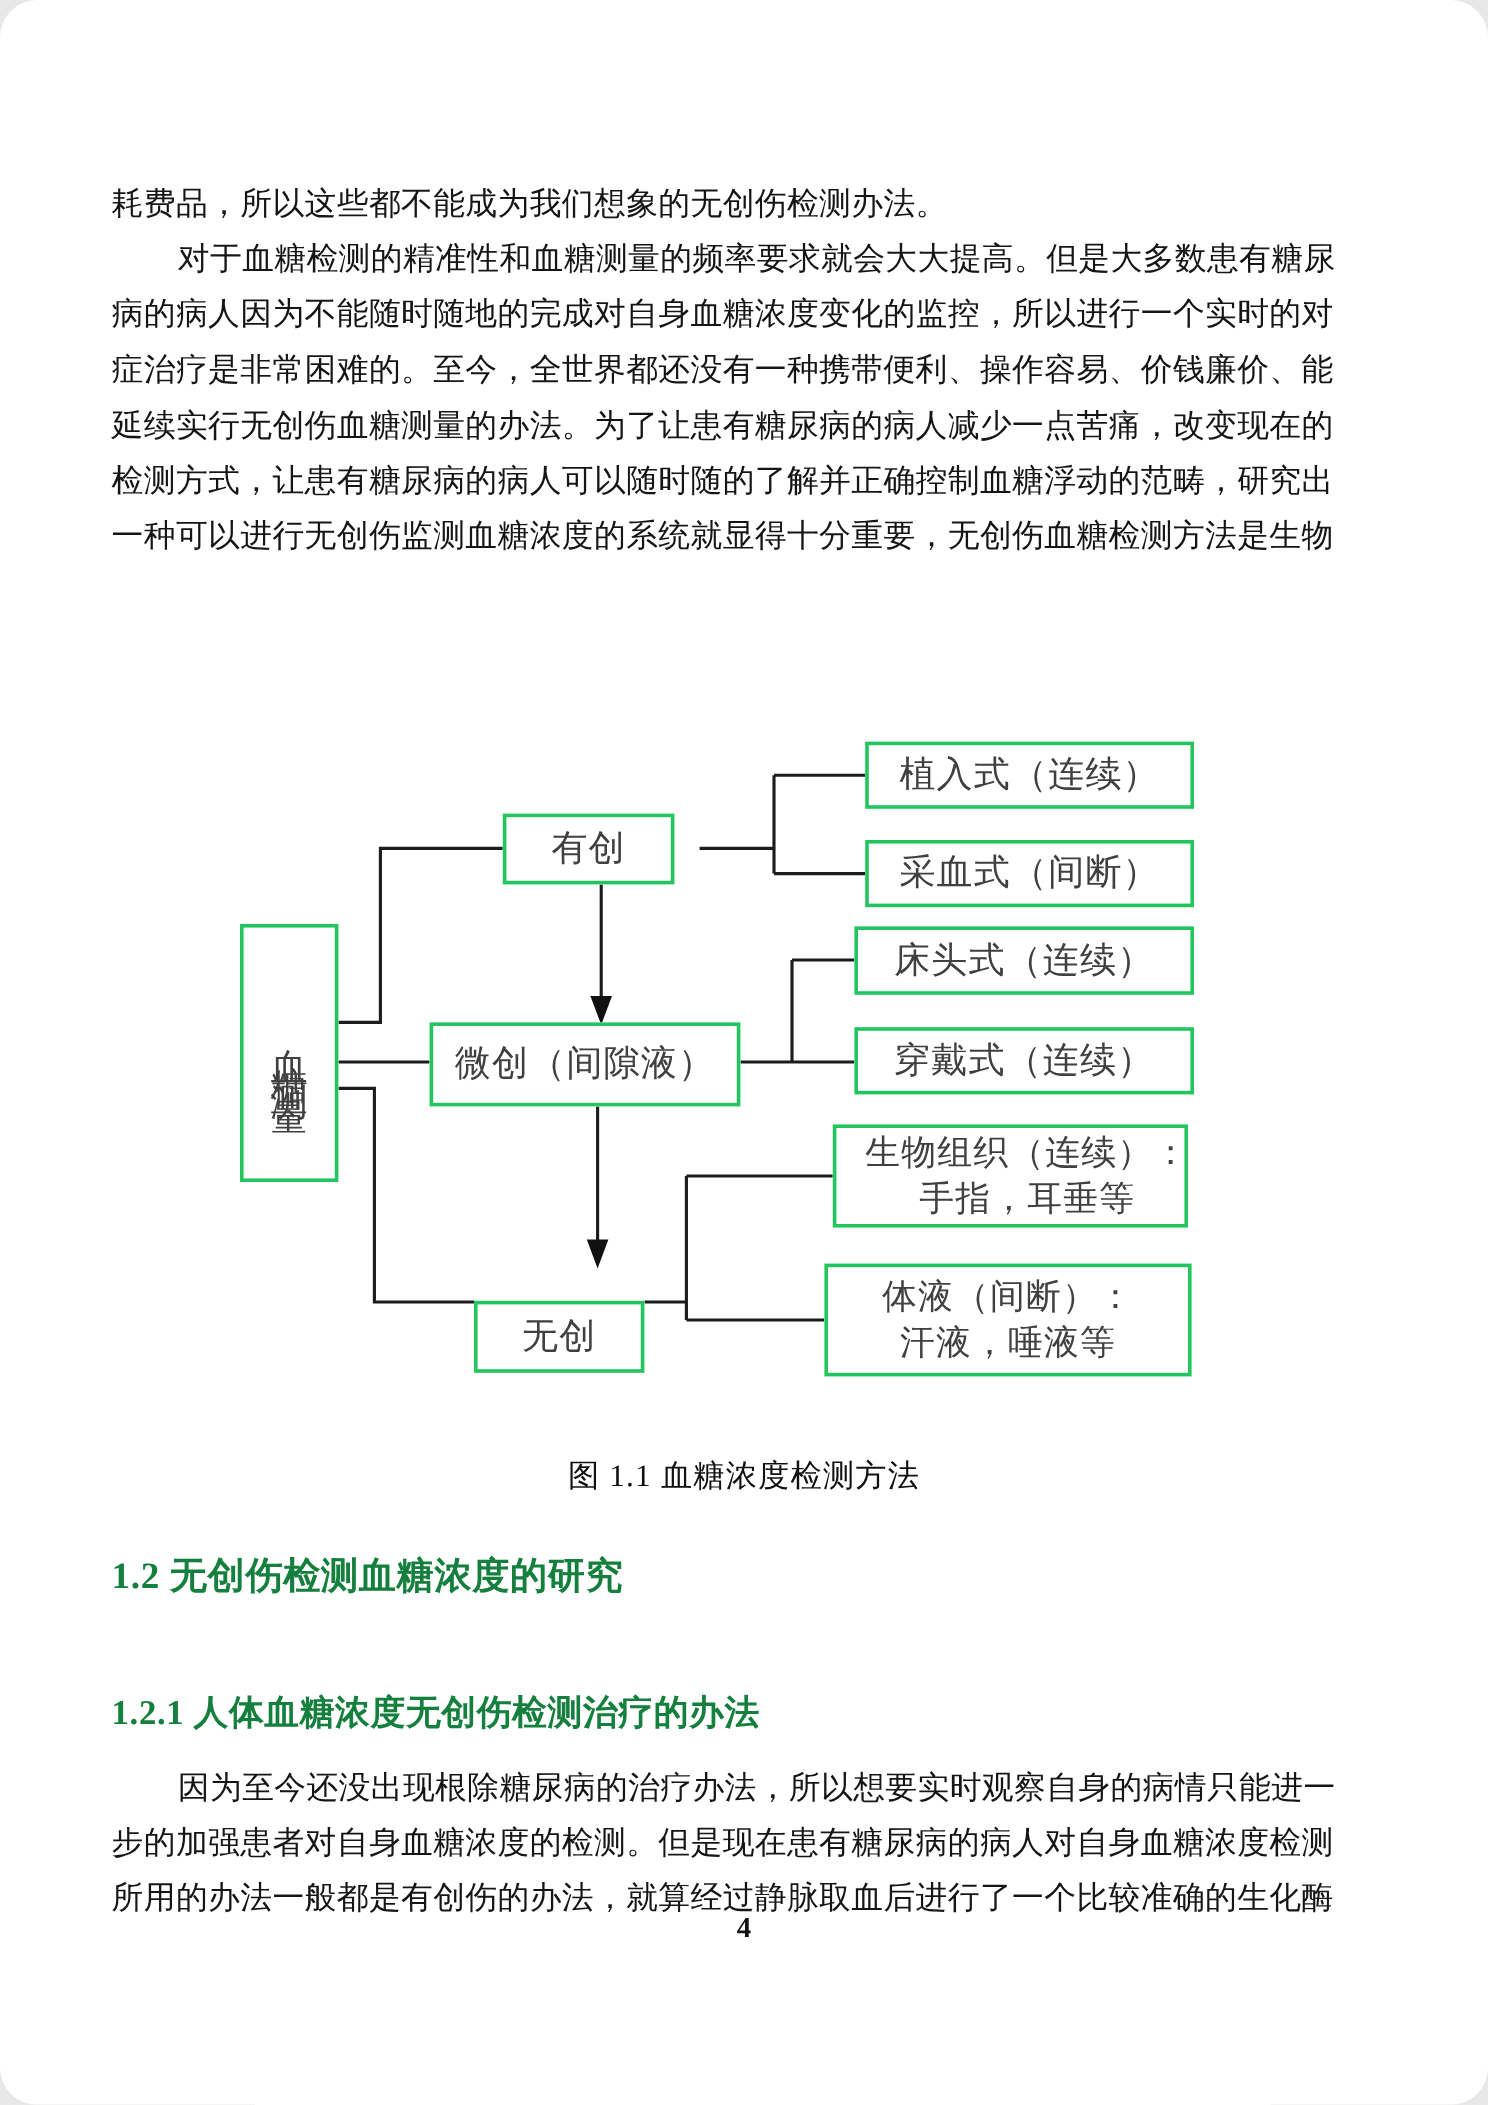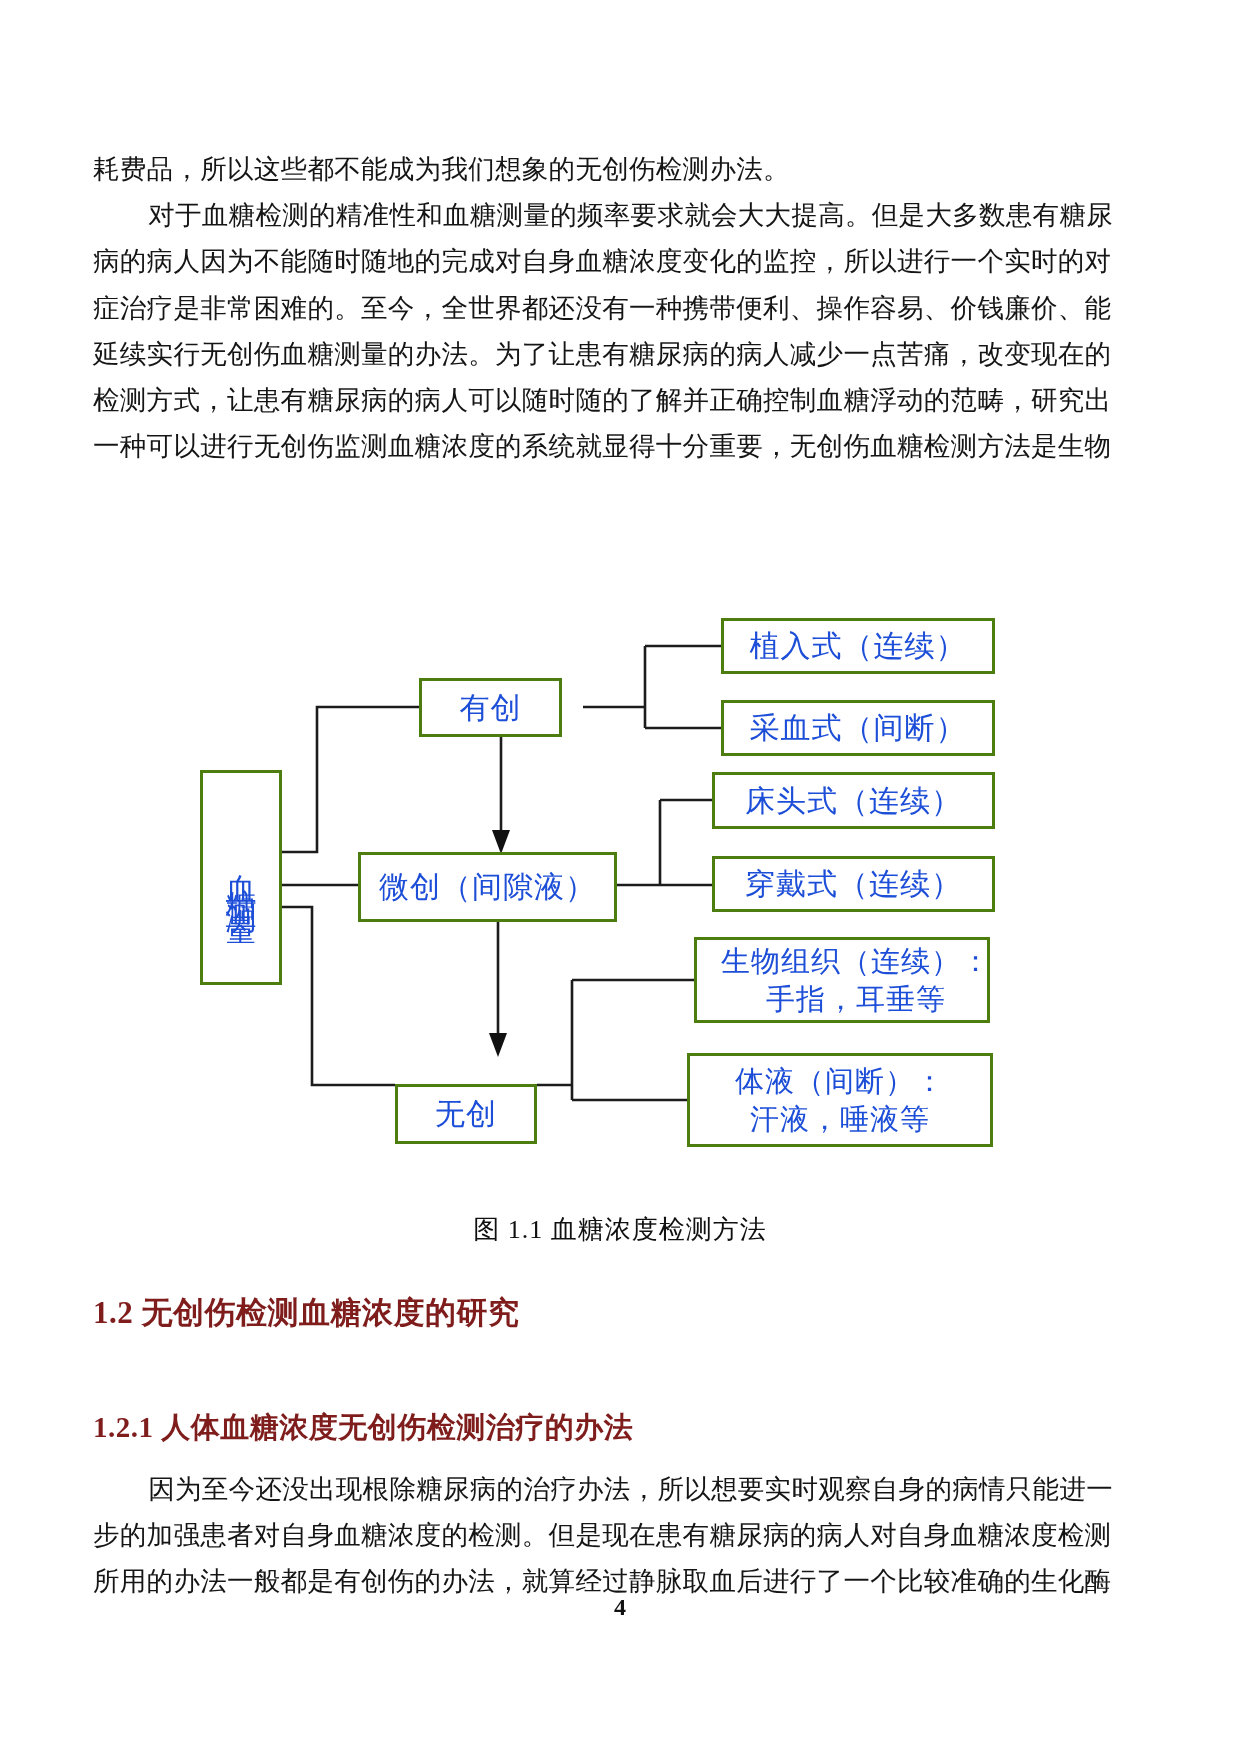--- a/index.html
+++ b/index.html
@@ -5,20 +5,21 @@
   html, body { margin: 0; padding: 0; background: #e8e8e8; }
   .page {
     position: relative;
     width: 1240px;
     height: 1754px;
     margin: 0 auto;
     background: #ffffff;
     color: #111;
     font-family: "Liberation Serif", "DejaVu Serif", serif;
     overflow: hidden;
+    border-radius: 31px;
   }
   
   .textblock {
     position: absolute;
     left: 93px;
     width: 1020px;
     font-size: 26.5px;
     color: #151515;
   }
   .textblock .line {
@@ -36,28 +37,28 @@
     position: absolute;
     inset: 0;
     width: 1240px;
     height: 1754px;
     pointer-events: none;
   }
   .diagram svg { position: absolute; inset: 0; }
   .fc-box {
     position: absolute;
     box-sizing: border-box;
-    border: 3px solid #4d7c0f;
+    border: 3px solid #22c55e;
     background: #ffffff;
     display: flex;
     align-items: center;
     justify-content: center;
     flex-direction: column;
     font-size: 30px;
-    color: #1d4ed8;
+    color: #404040;
     letter-spacing: 1px;
     line-height: 38px;
     text-align: center;
     white-space: nowrap;
   }
   .fc-box.vertical {
     writing-mode: vertical-rl;
     text-orientation: upright;
     letter-spacing: 14px;
     line-height: 1;
@@ -82,21 +83,21 @@
     font-size: 26px;
     letter-spacing: 1px;
     color: #101010;
   }
 
   
   .heading {
     position: absolute;
     left: 93px;
     font-weight: bold;
-    color: #7f1d1d;
+    color: #15803d;
     white-space: nowrap;
   }
   #h-12  { top: 1292px; font-size: 31px; letter-spacing: 0.5px; }
   #h-121 { top: 1408px; font-size: 29px; letter-spacing: 0.5px; }
 
   .page-number {
     position: absolute;
     top: 1594px;
     left: 0; right: 0;
     text-align: center;

